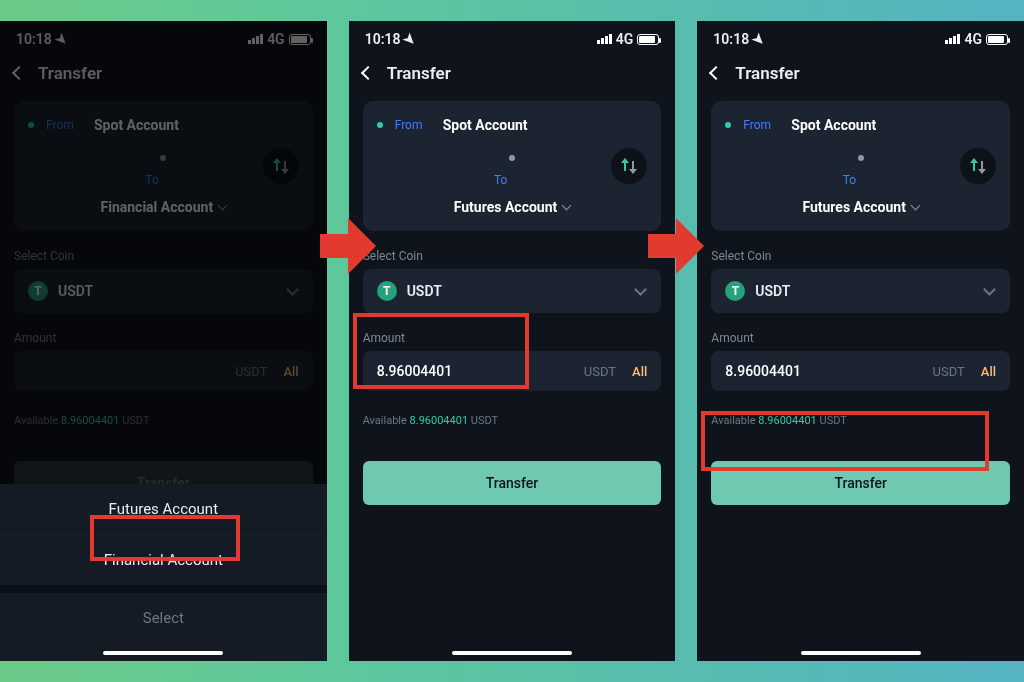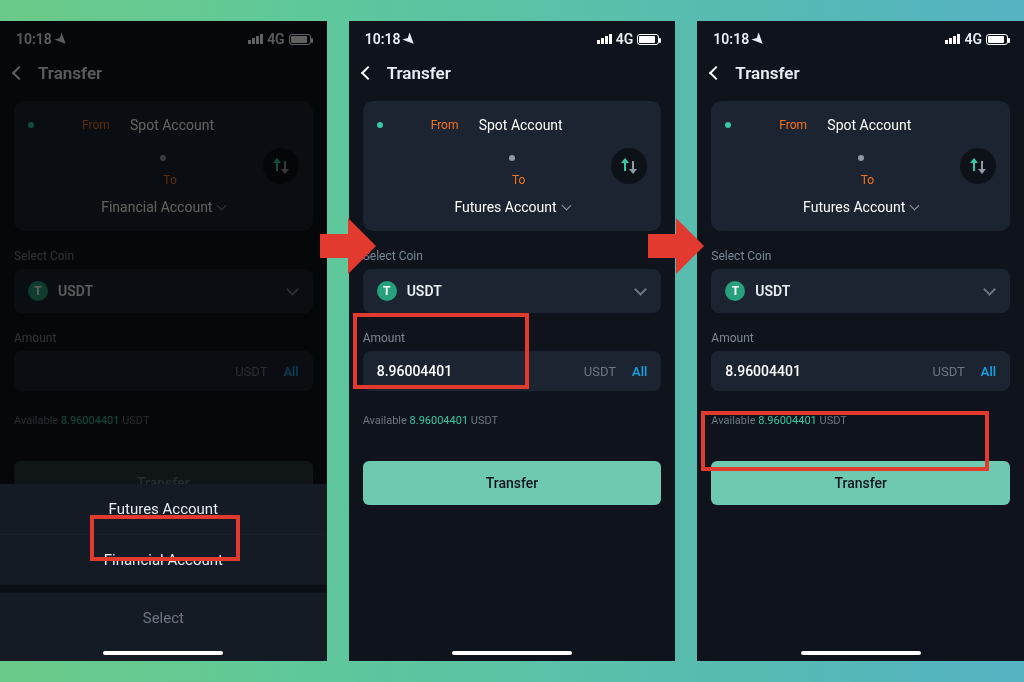--- a/index.html
+++ b/index.html
@@ -79,22 +79,22 @@
   .acct-row {
     display: flex;
     align-items: center;
     gap: 12px;
     font-size: 13px;
   }
   .acct-row + .acct-row { margin-top: 22px; flex-direction: column; }
   .dot { width:6px; height:6px; border-radius:50%; }
   .dot.from { background:#33c9a7; }
   .dot.to { background:#8f99a6; }
-  .acct-label { color:#f97316; width:36px; font-size:12px;margin-left:36px; }
-  .acct-value { color:#fff; font-weight:400; font-size:14px; display:flex; align-items:center; gap:6px;}
+  .acct-label { color:#3b82f6; width:36px; font-size:12px; }
+  .acct-value { color:#fff; font-weight:700; font-size:14px; display:flex; align-items:center; gap:6px;}
   .chev-down-sm { width:7px; height:7px; border-right:1.5px solid #8f99a6; border-bottom:1.5px solid #8f99a6; transform: rotate(45deg); margin-top:-3px;}
   .swap-btn {
     position:absolute;
     right:14px; top:50%; transform: translateY(-50%);
     width:36px; height:36px; border-radius:50%;
     background:#0d1218;
     display:flex; align-items:center; justify-content:center;
   }
   .swap-icon {
     position:relative; width:18px; height:18px;
@@ -137,21 +137,21 @@
     border-radius:8px;
     padding: 12px 14px;
     display:flex; align-items:center; gap:10px;
   }
   .amount-input {
     flex:1; background:transparent; border:none; color:#fff;
     font-size:14px; font-weight:500;
   }
   .amount-input::placeholder{ color:#5c6773; }
   .unit { color:#6b7784; font-size:13px; margin-right:6px;}
-  .all-btn { color:#0ea5e9; font-size:13px; font-weight:500; }
+  .all-btn { color:#fdba74; font-size:13px; font-weight:500; }
 
   .available {
     margin: 23px 14px 0 14px;
     font-size:11px; color:#6b7784;
   }
   .available .val { color:#33c9a7; }
 
   
   .transfer-btn {
     margin: 34px 14px 0 14px;

